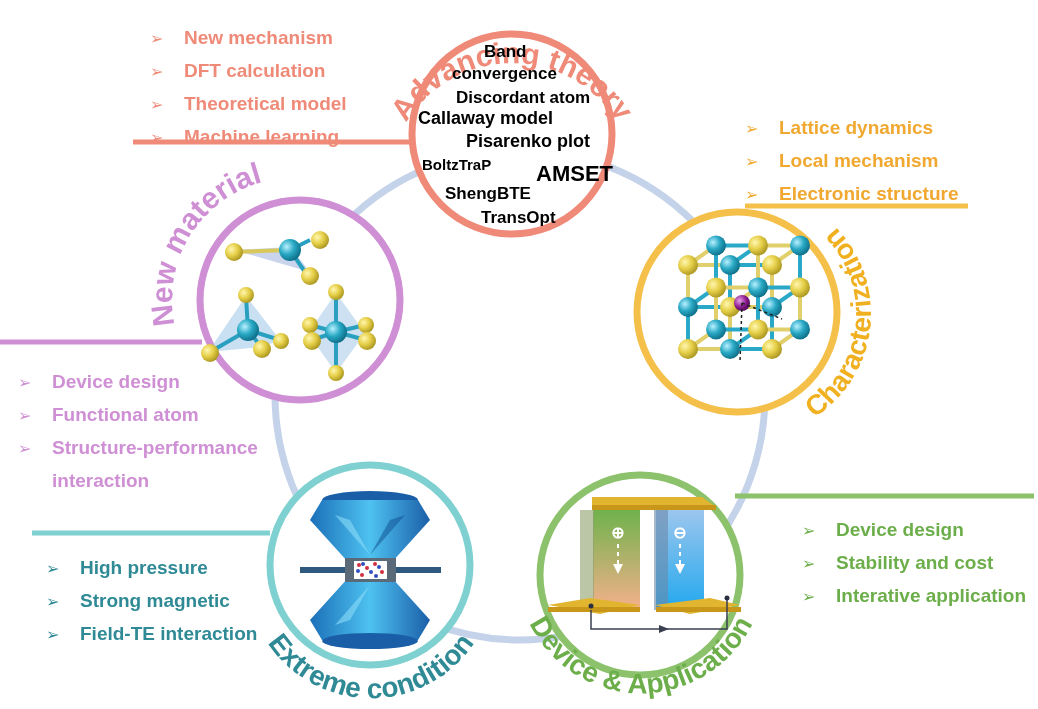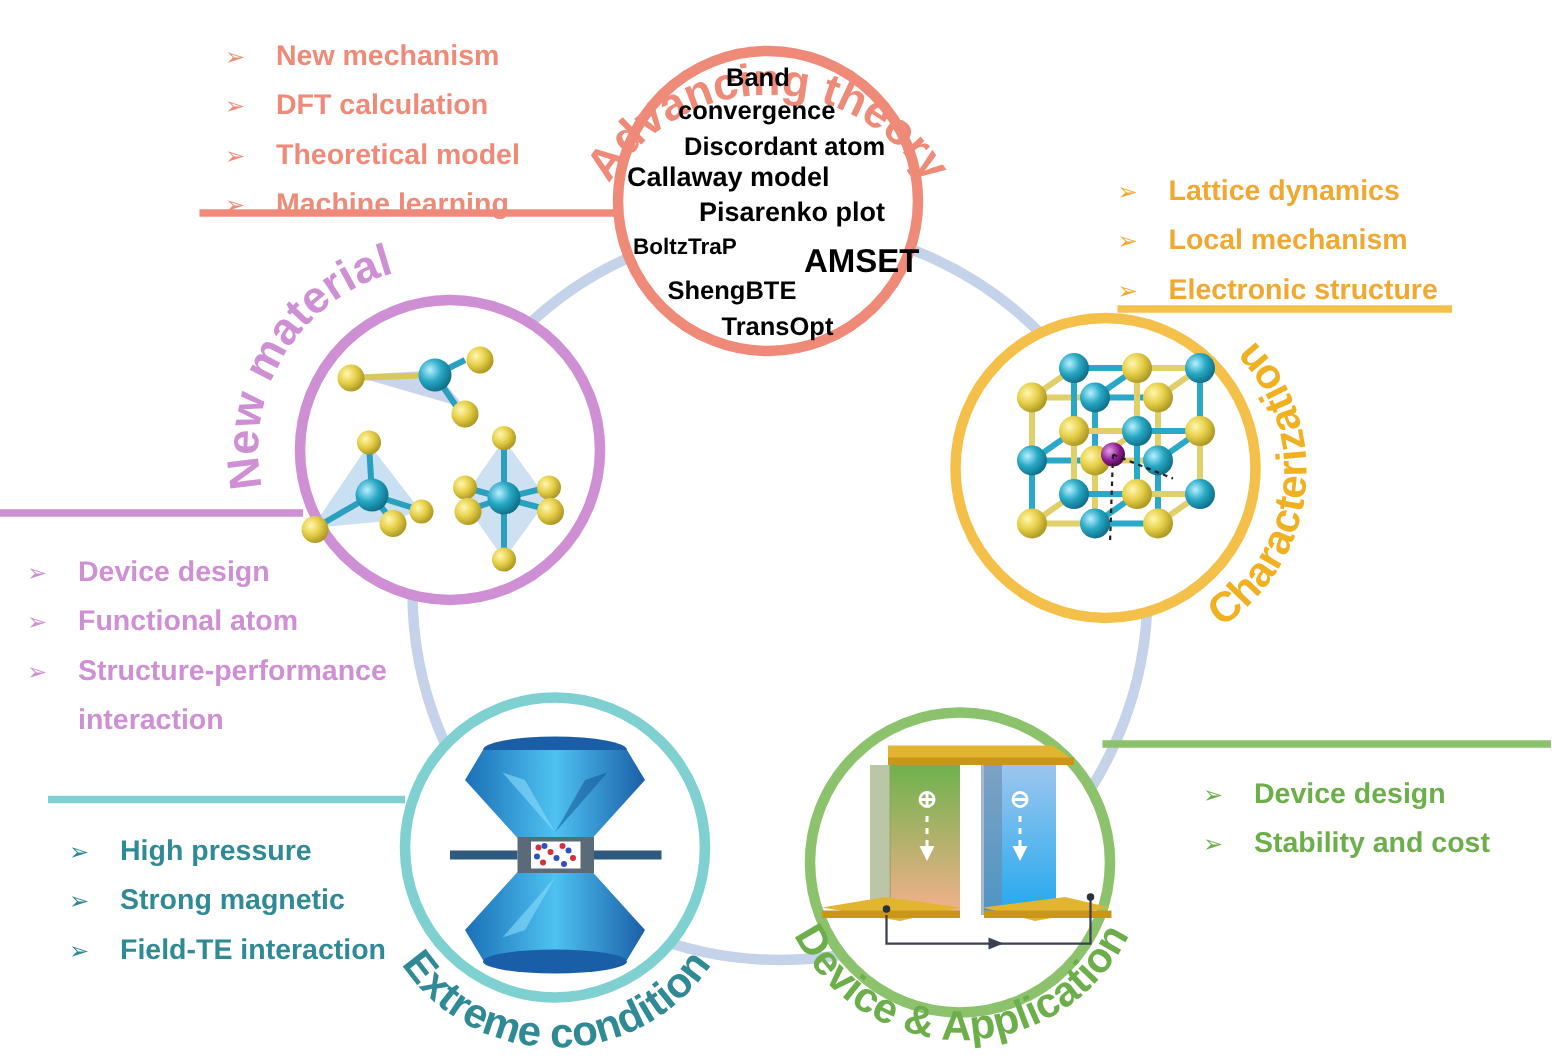--- a/index.html
+++ b/index.html
@@ -268,14 +268,15 @@
 
   <ul class="list" style="left:32px;top:538px;color:#2f8a96">
     <li><span class="bullet">➢</span><span class="txt">High pressure</span></li>
     <li><span class="bullet">➢</span><span class="txt">Strong magnetic</span></li>
     <li><span class="bullet">➢</span><span class="txt">Field-TE interaction</span></li>
   </ul>
 
   <ul class="list" style="left:788px;top:500px;color:#6cae4a">
     <li><span class="bullet">➢</span><span class="txt">Device design</span></li>
     <li><span class="bullet">➢</span><span class="txt">Stability and cost</span></li>
+    <li><span class="bullet">➢</span><span class="txt">Interative application</span></li>
   </ul>
 </div>
 
 </body></html>

